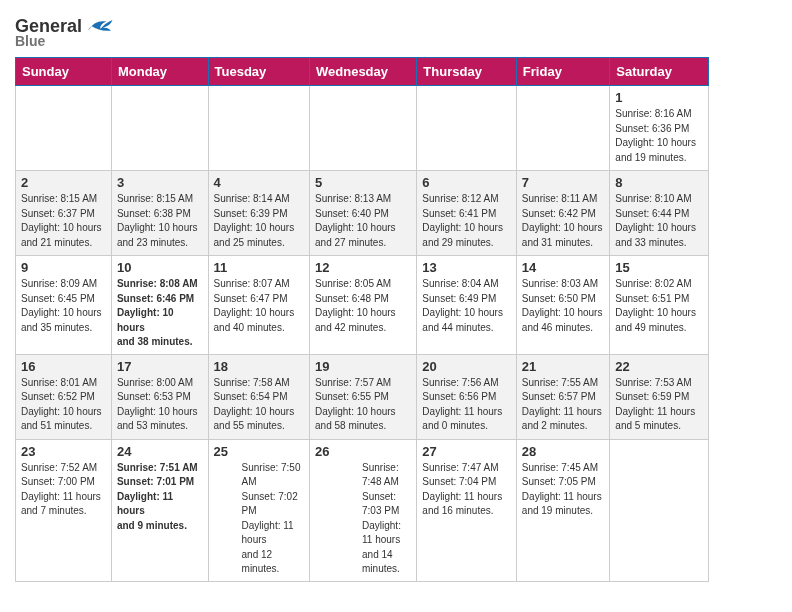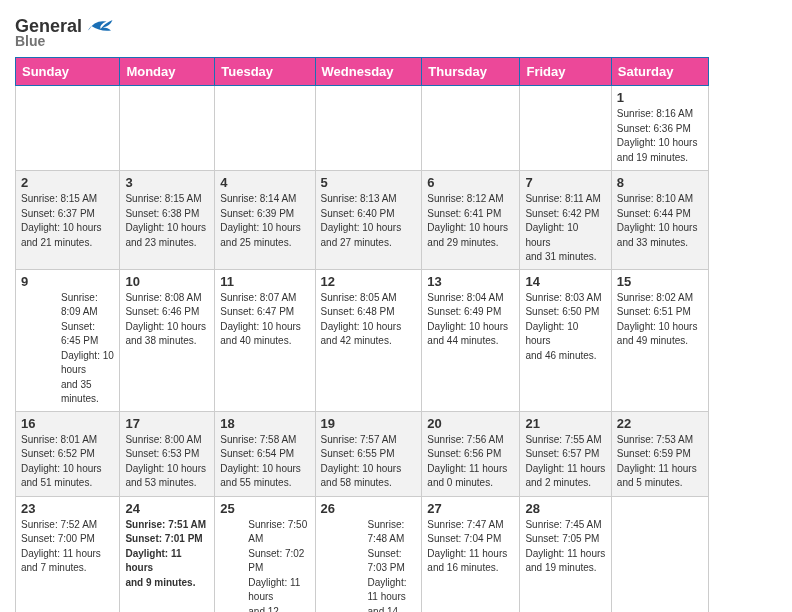--- a/index.html
+++ b/index.html
@@ -50,21 +50,21 @@
     .location-title {
       font-size: 16px;
       color: #555;
     }
     .calendar {
       width: 100%;
       border-collapse: collapse;
       border: 1px solid #ccc;
     }
     .calendar th {
-      background-color: #ec4899;
+      background-color: #be185d;
       color: #fff;
       font-size: 13px;
       font-weight: bold;
       text-align: left;
       padding: 6px 6px;
       border: 1px solid #1a6fb5;
     }
     .calendar td {
       width: 112px;
       vertical-align: top;
@@ -188,28 +188,28 @@
             <div class="day-num">8</div>
             <div class="day-info" style="white-space: pre-line;">Sunrise: 8:10 AM
 Sunset: 6:44 PM
 Daylight: 10 hours
 and 33 minutes.</div>
           </td>
         </tr>
         <tr>
           <td class="row-white">
             <div class="day-num">9</div>
-            <div class="day-info" style="white-space: pre-line; margin-left: 40px;">Sunrise: 8:09 AM
+            <div class="day-info" style="white-space: pre-line;">Sunrise: 8:09 AM
 Sunset: 6:45 PM
 Daylight: 10 hours
 and 35 minutes.</div>
           </td>
           <td class="row-white">
             <div class="day-num">10</div>
-            <div class="day-info" style="white-space: pre-line;">Sunrise: 8:08 AM
+            <div class="day-info" style="white-space: pre-line; font-weight: bold;">Sunrise: 8:08 AM
 Sunset: 6:46 PM
 Daylight: 10 hours
 and 38 minutes.</div>
           </td>
           <td class="row-white">
             <div class="day-num">11</div>
             <div class="day-info" style="white-space: pre-line;">Sunrise: 8:07 AM
 Sunset: 6:47 PM
 Daylight: 10 hours
 and 40 minutes.</div>

